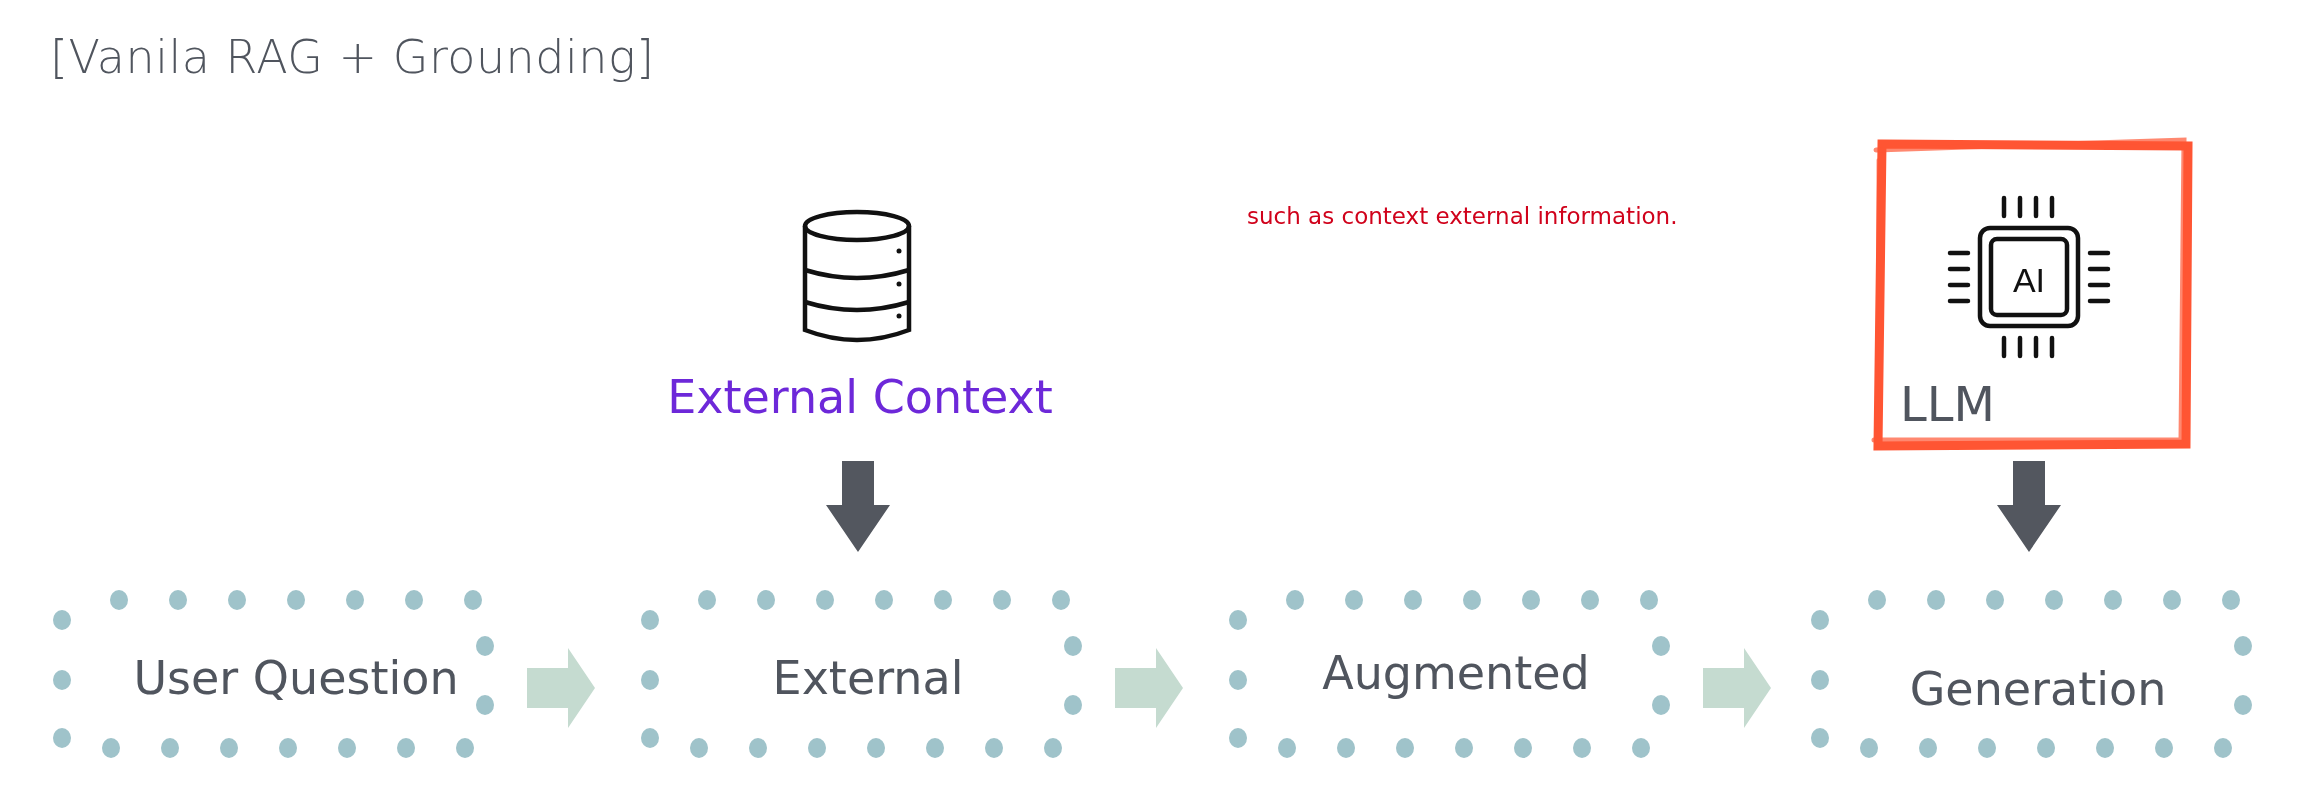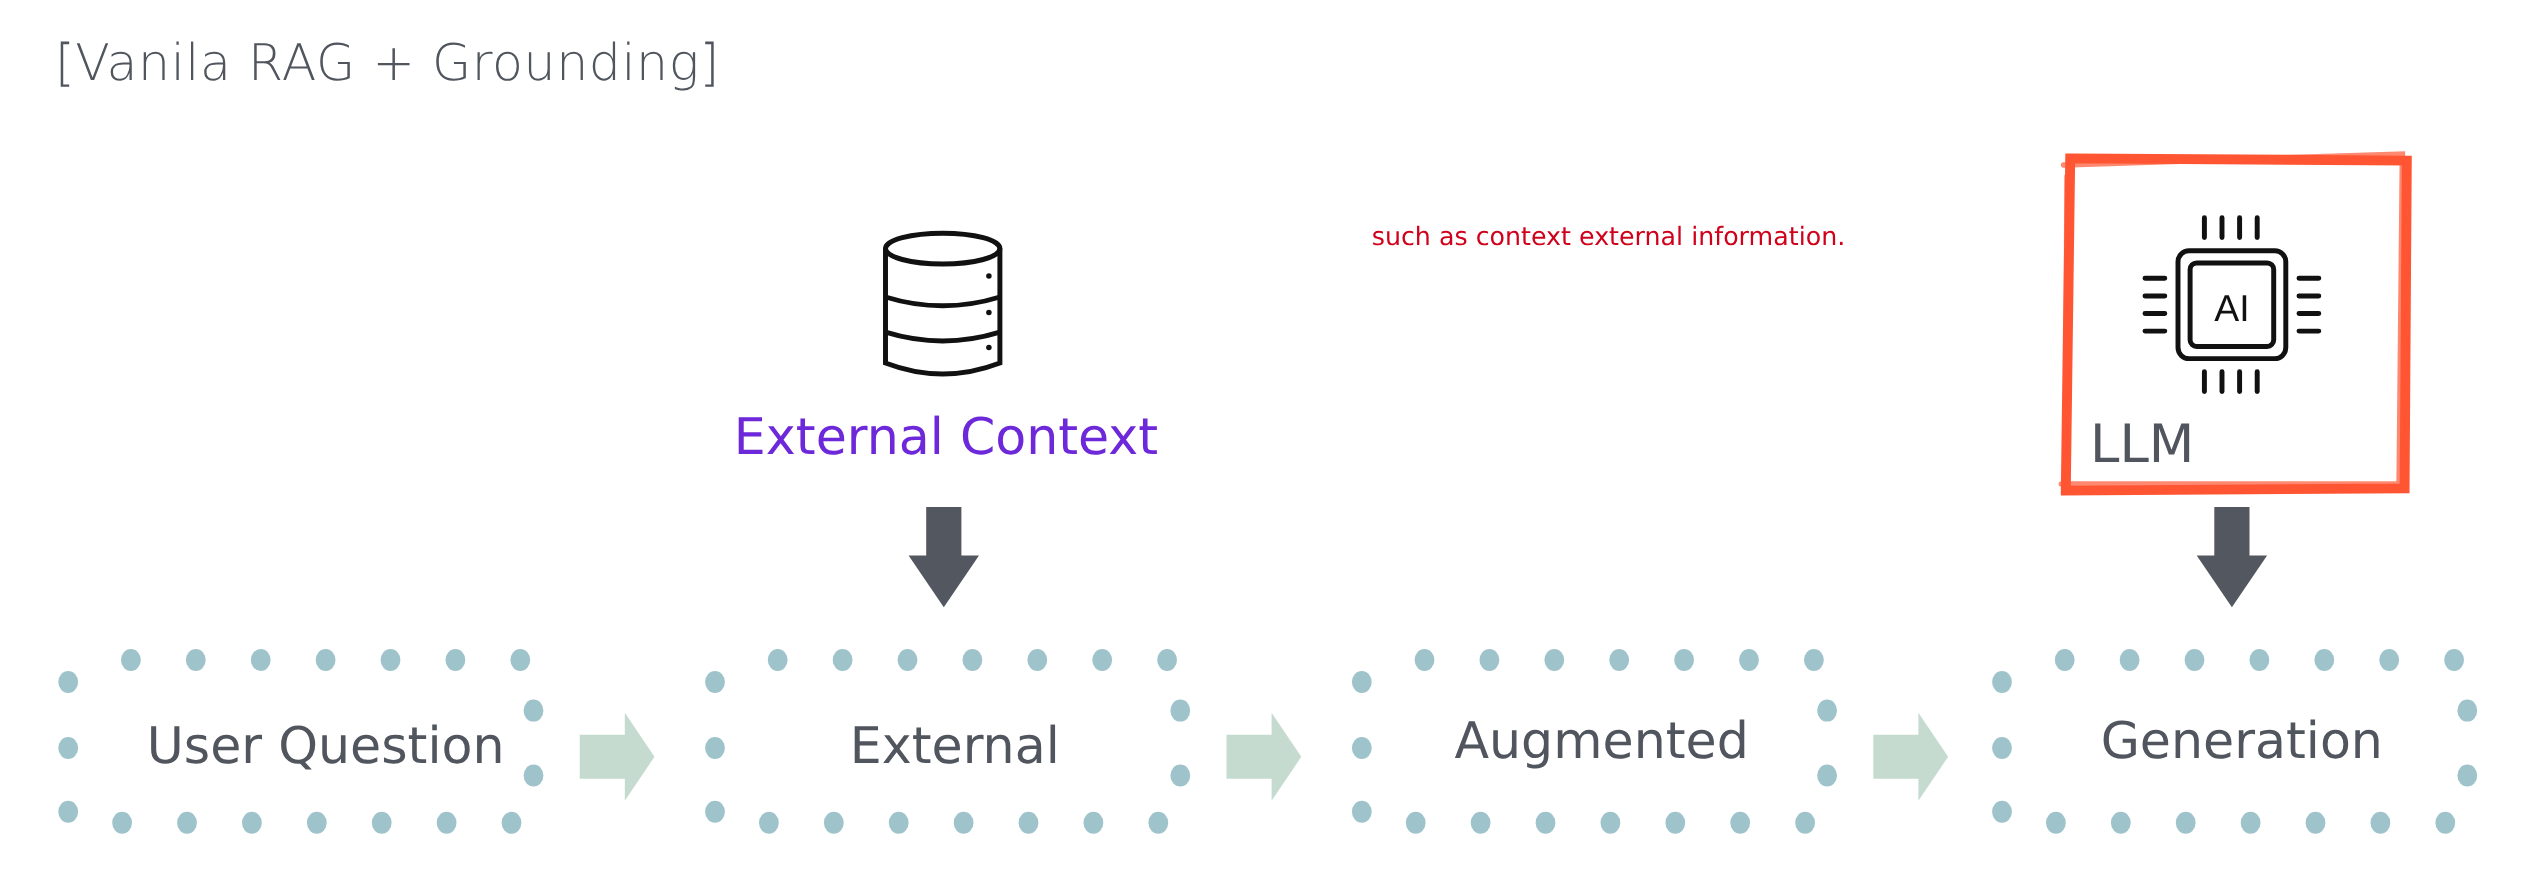--- a/index.html
+++ b/index.html
@@ -147,14 +147,14 @@
 <div id="note" class="abs" style="color: rgb(208, 2, 27);">
   <div>such as context external information.</div>
 </div>
 
 <div id="llm-label" class="abs">LLM</div>
 
 <div id="stage-labels">
   <div class="stage-label" id="sl0" style="left: 76px; top: 651px; width: 440px;">User Question</div>
   <div class="stage-label" id="sl1" style="left: 648px; top: 651px; width: 440px;">External</div>
   <div class="stage-label" id="sl2" style="left: 1236px; top: 646px; width: 440px;">Augmented</div>
-  <div class="stage-label" id="sl3" style="left: 1818px; top: 646px; width: 440px;">Generation</div>
+  <div class="stage-label" id="sl3" style="left: 1818px; top: 662px; width: 440px;">Generation</div>
 </div>
 
 </body></html>

